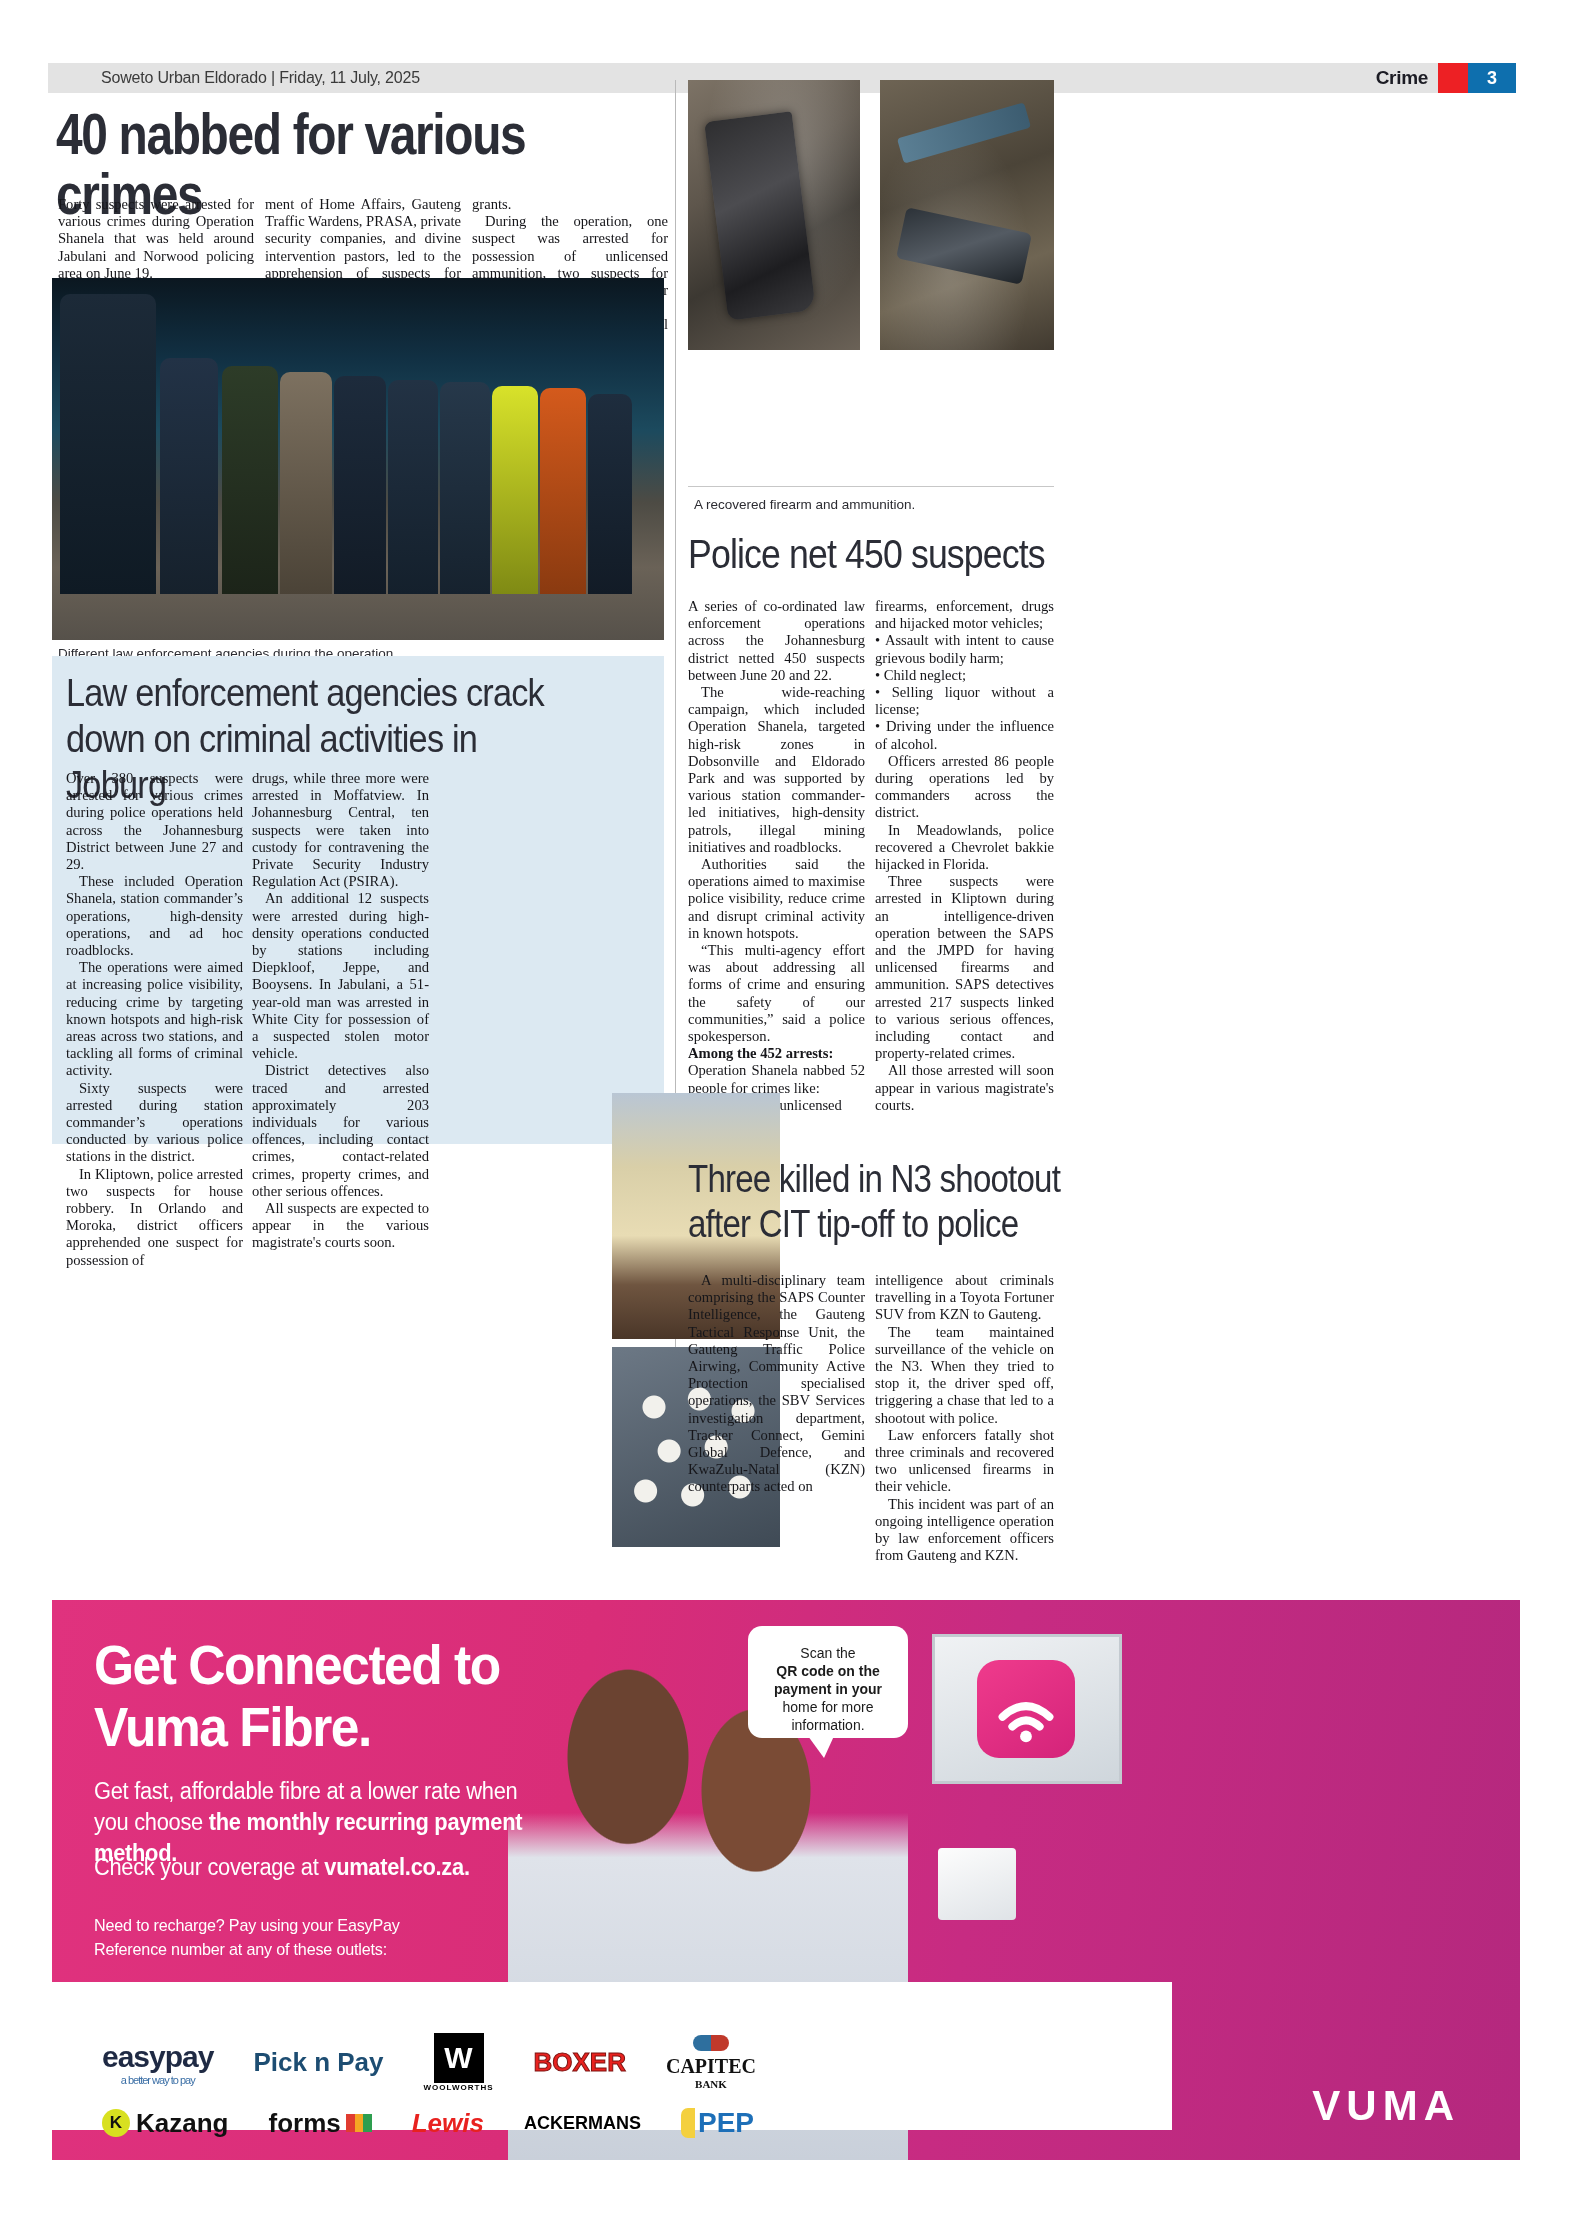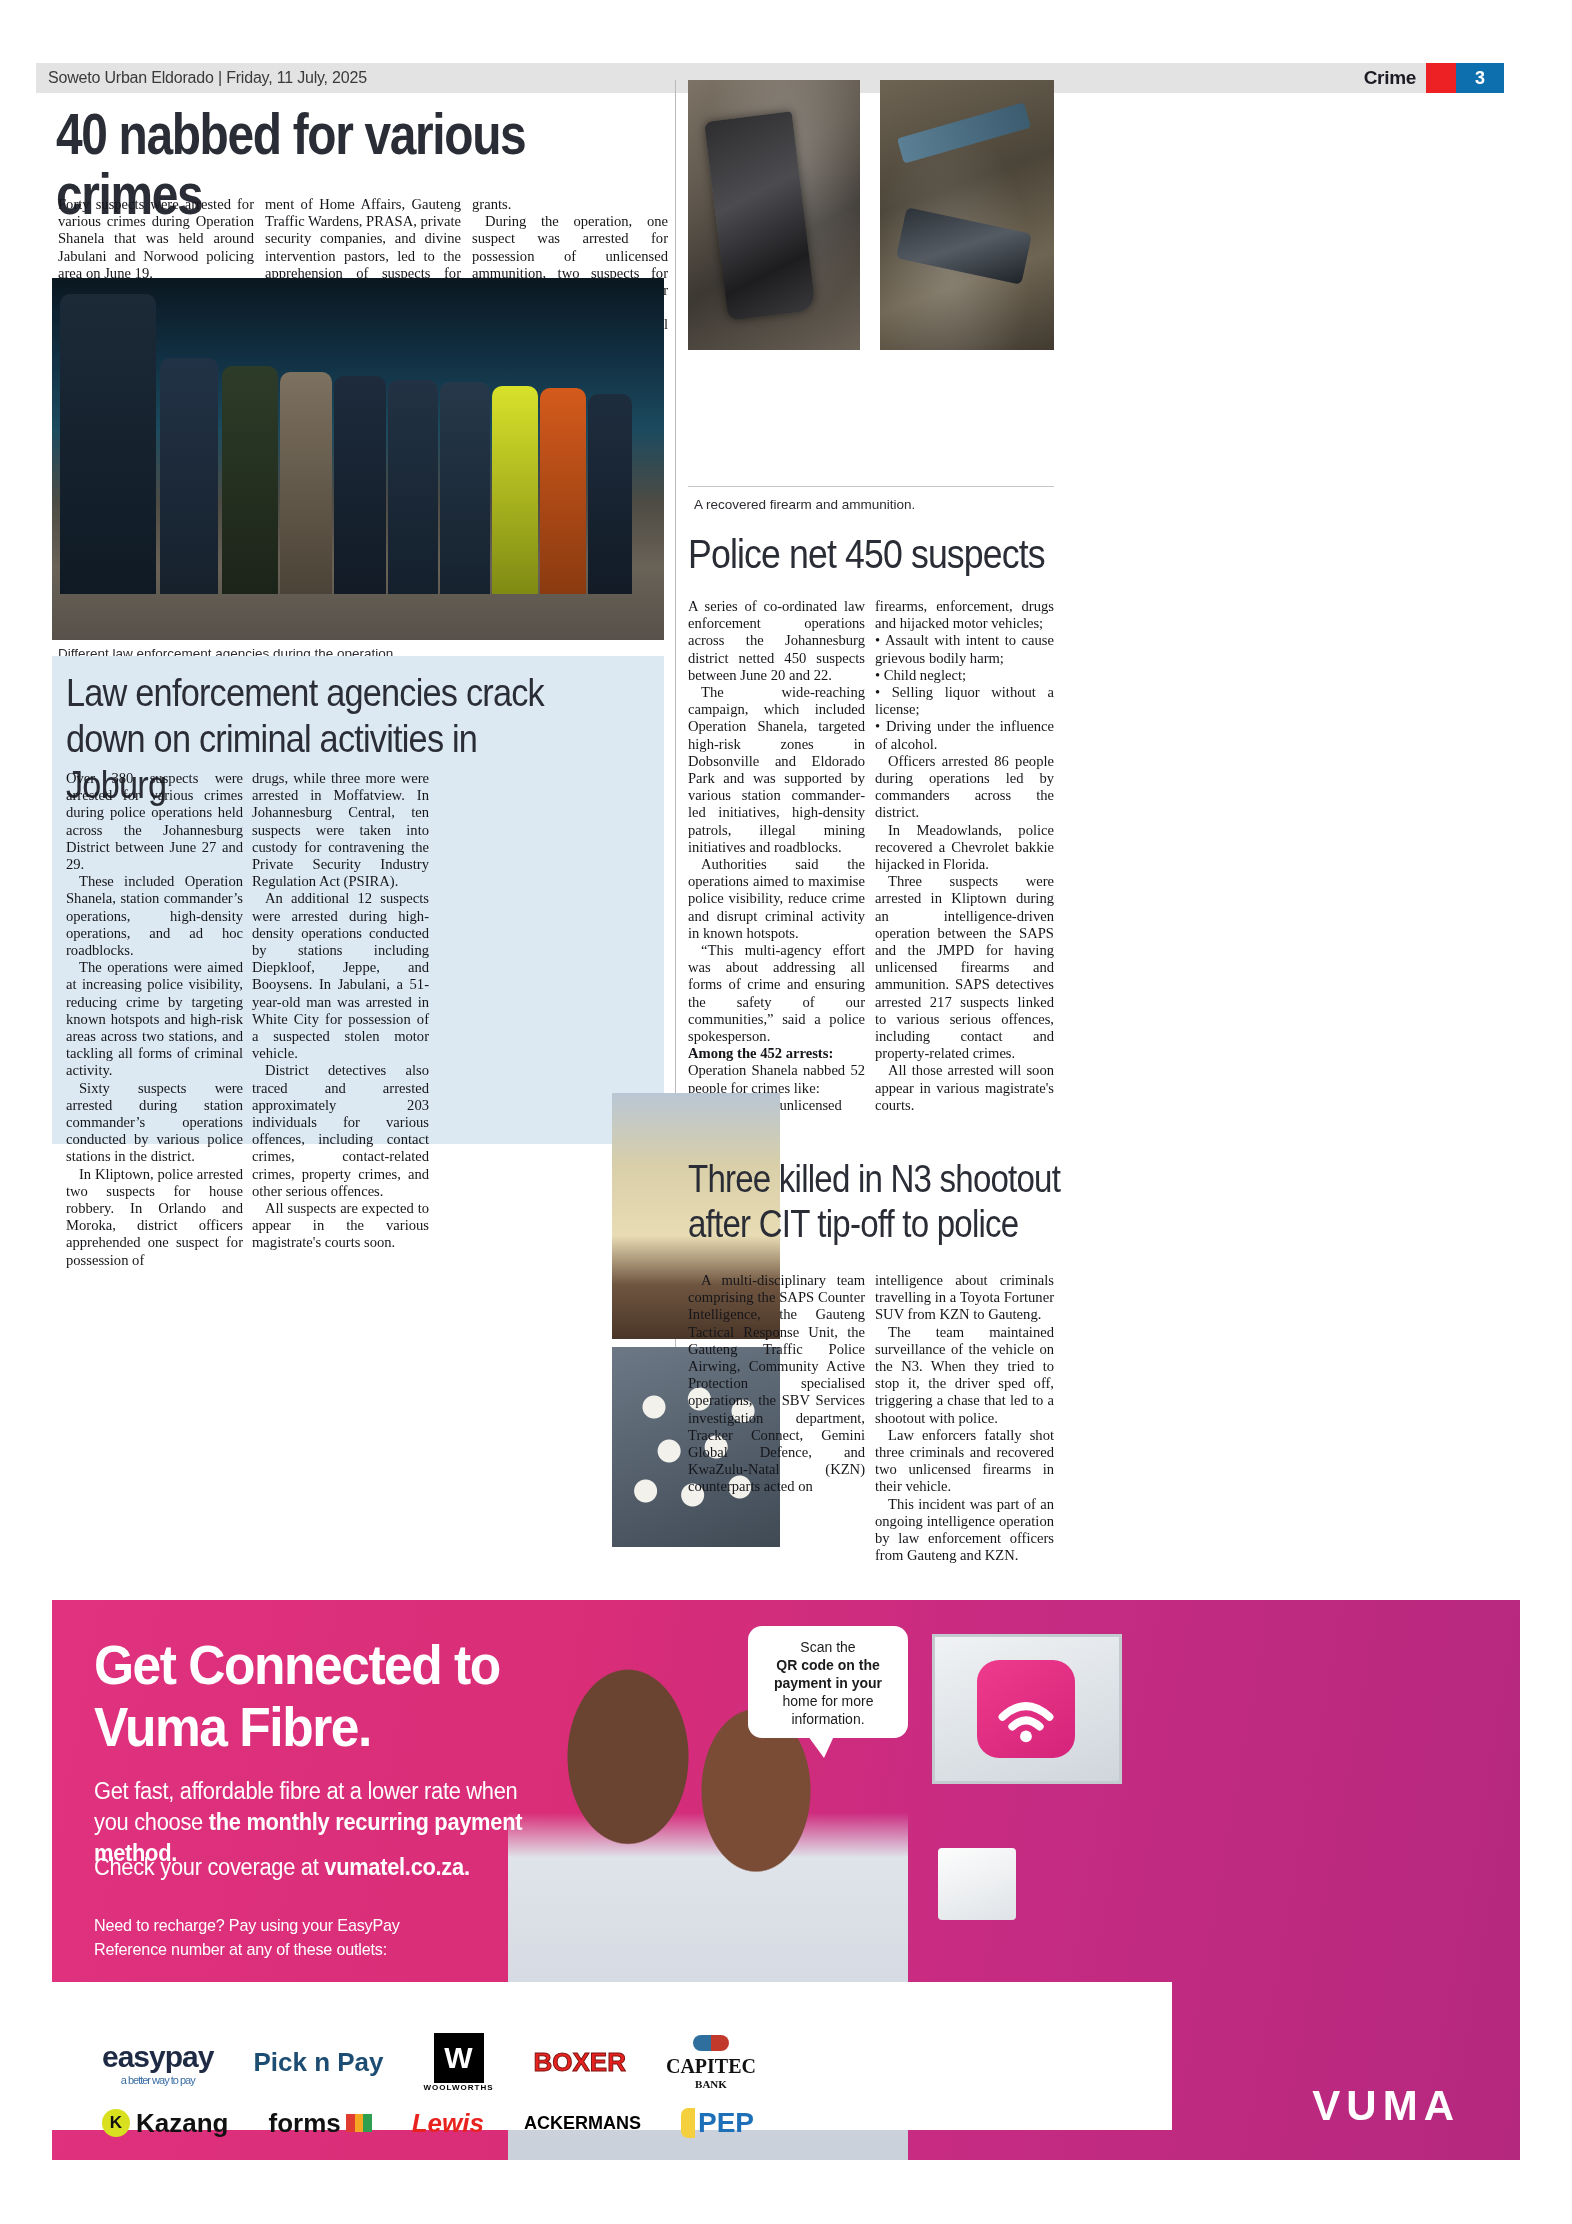--- a/index.html
+++ b/index.html
@@ -8,23 +8,23 @@
     width:1572px; height:2224px;
     background:#ffffff;
     font-family:"Liberation Serif", serif;
     position:relative;
     overflow:hidden;
   }
   .page { position:absolute; left:0; top:0; width:1572px; height:2224px; background:#fff; }
 
   
   .masthead {
-    position:absolute; left:36px; top:63px; width:1468px; height:30px;
+    position:absolute; left:48px; top:63px; width:1468px; height:30px;
     background:#e3e3e3;
-    display:flex; align-items:center;
+    display:flex; align-items:center;padding-left:41px;
   }
   .masthead-text {
     font-family:"Liberation Sans", sans-serif;
     font-size:16px; color:#3a3a3a; padding-left:12px; letter-spacing:-0.2px;
     white-space:nowrap;
   }
   .masthead-right { margin-left:auto; display:flex; align-items:center; height:30px; }
   .section-name {
     font-family:"Liberation Sans", sans-serif;
     font-weight:bold; font-size:19px; color:#1c1c24; padding-right:10px;
@@ -195,21 +195,21 @@
   .vuma-word {
     position:absolute; right:60px; bottom:30px;
     font-family:"Liberation Sans Narrow","Liberation Sans", sans-serif;
     font-weight:bold; color:#fff; font-size:42px; letter-spacing:6px;
   }
   .speech {
     position:absolute; left:696px; top:26px; width:160px; height:112px;
     background:#fff; border-radius:14px;
     font-family:"Liberation Sans Narrow","Liberation Sans", sans-serif;
     font-size:14px; line-height:18px; color:#1b1b1b; text-align:center;
-    padding:12px 10px 0 10px;
+    padding:18px 10px 0 10px;
   }
   .speech b { font-weight:bold; }
   .speech::after{
     content:""; position:absolute; left:60px; bottom:-20px;
     border-left:16px solid transparent; border-right:10px solid transparent;
     border-top:22px solid #fff;
   }
   .tv {
     position:absolute; left:880px; top:34px; width:190px; height:150px;
     background:linear-gradient(160deg,#f0f2f4,#cfd6dc);

